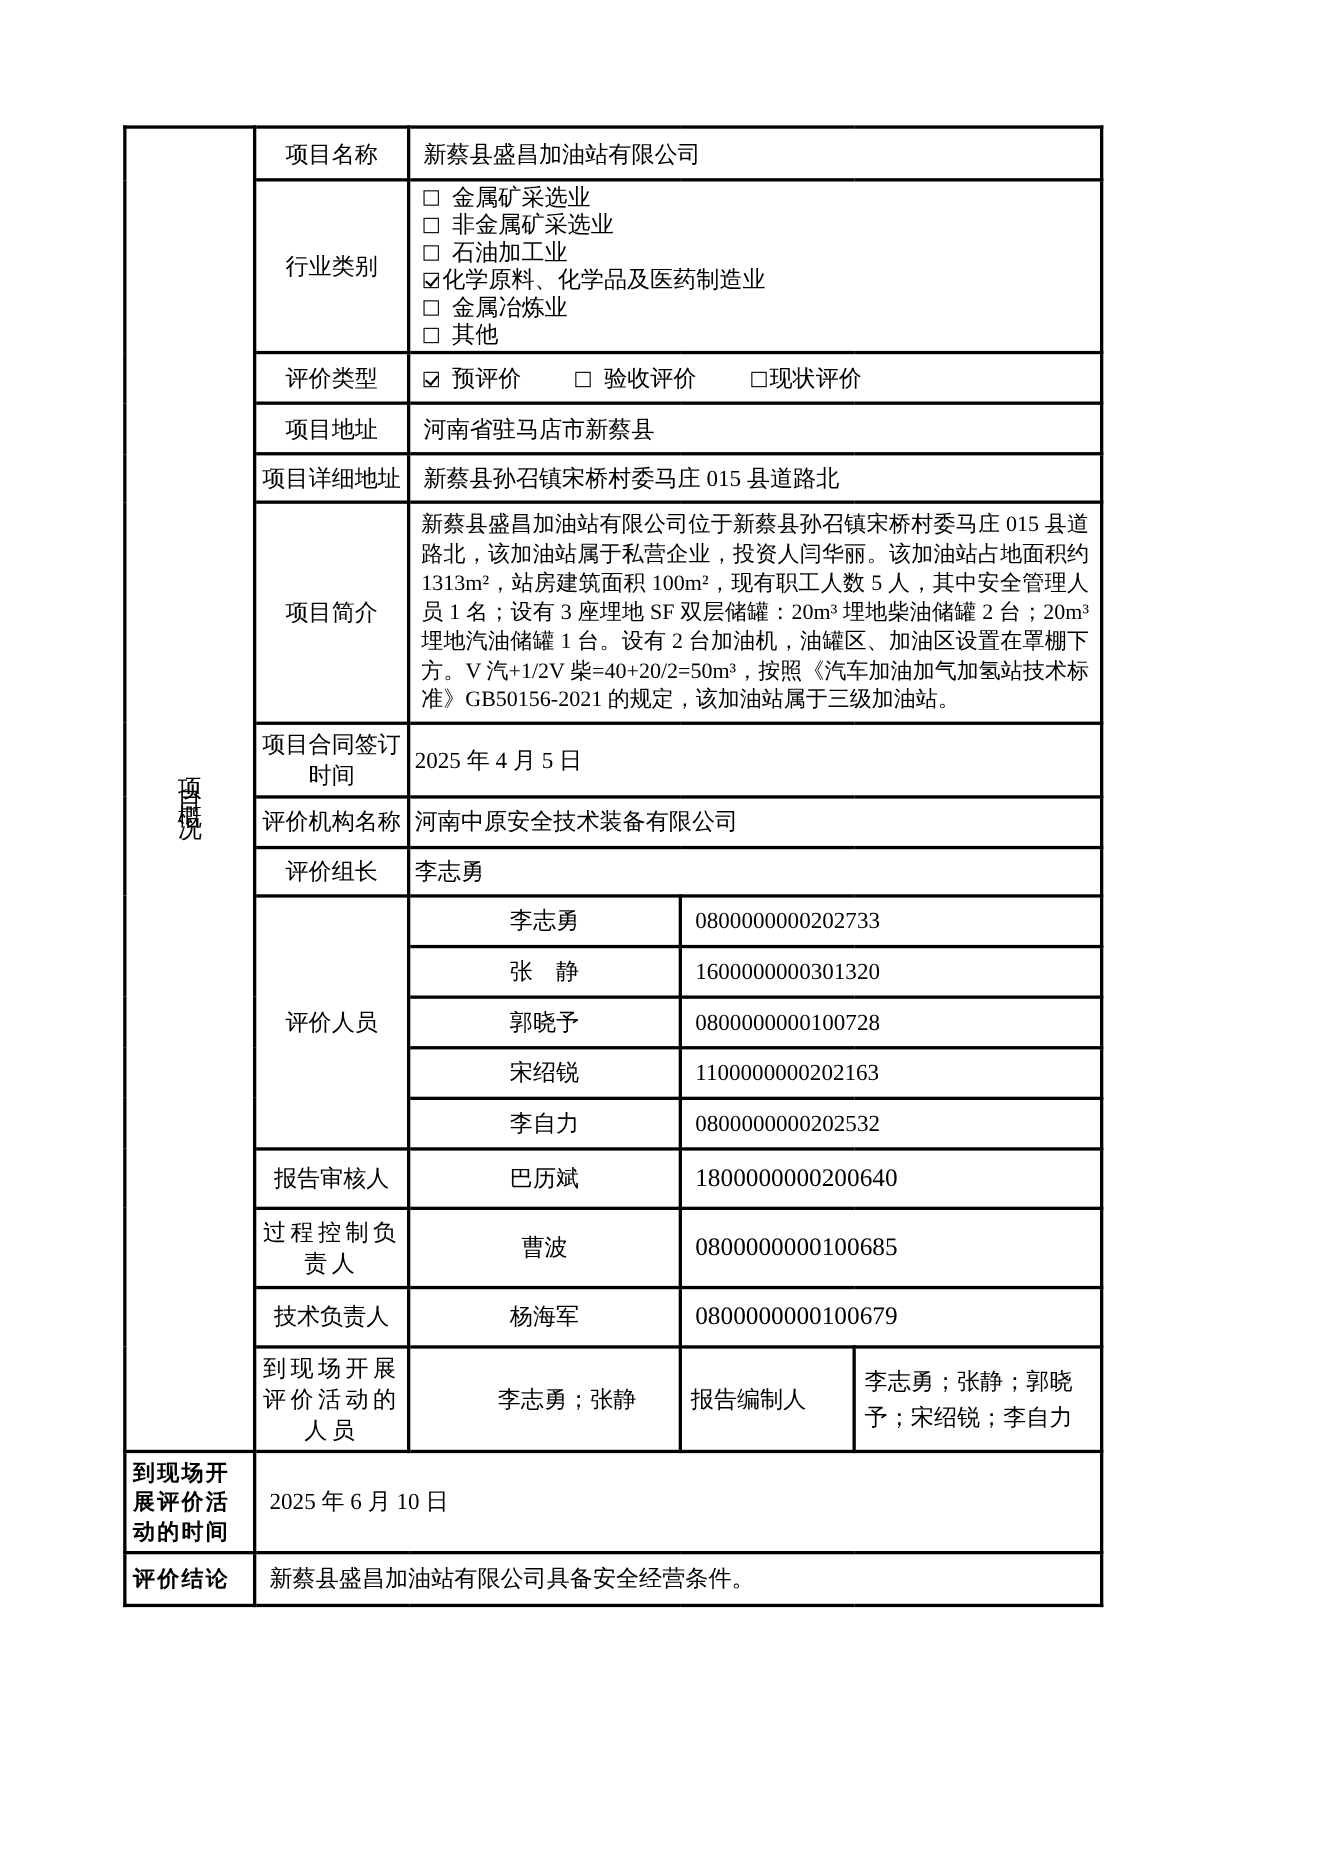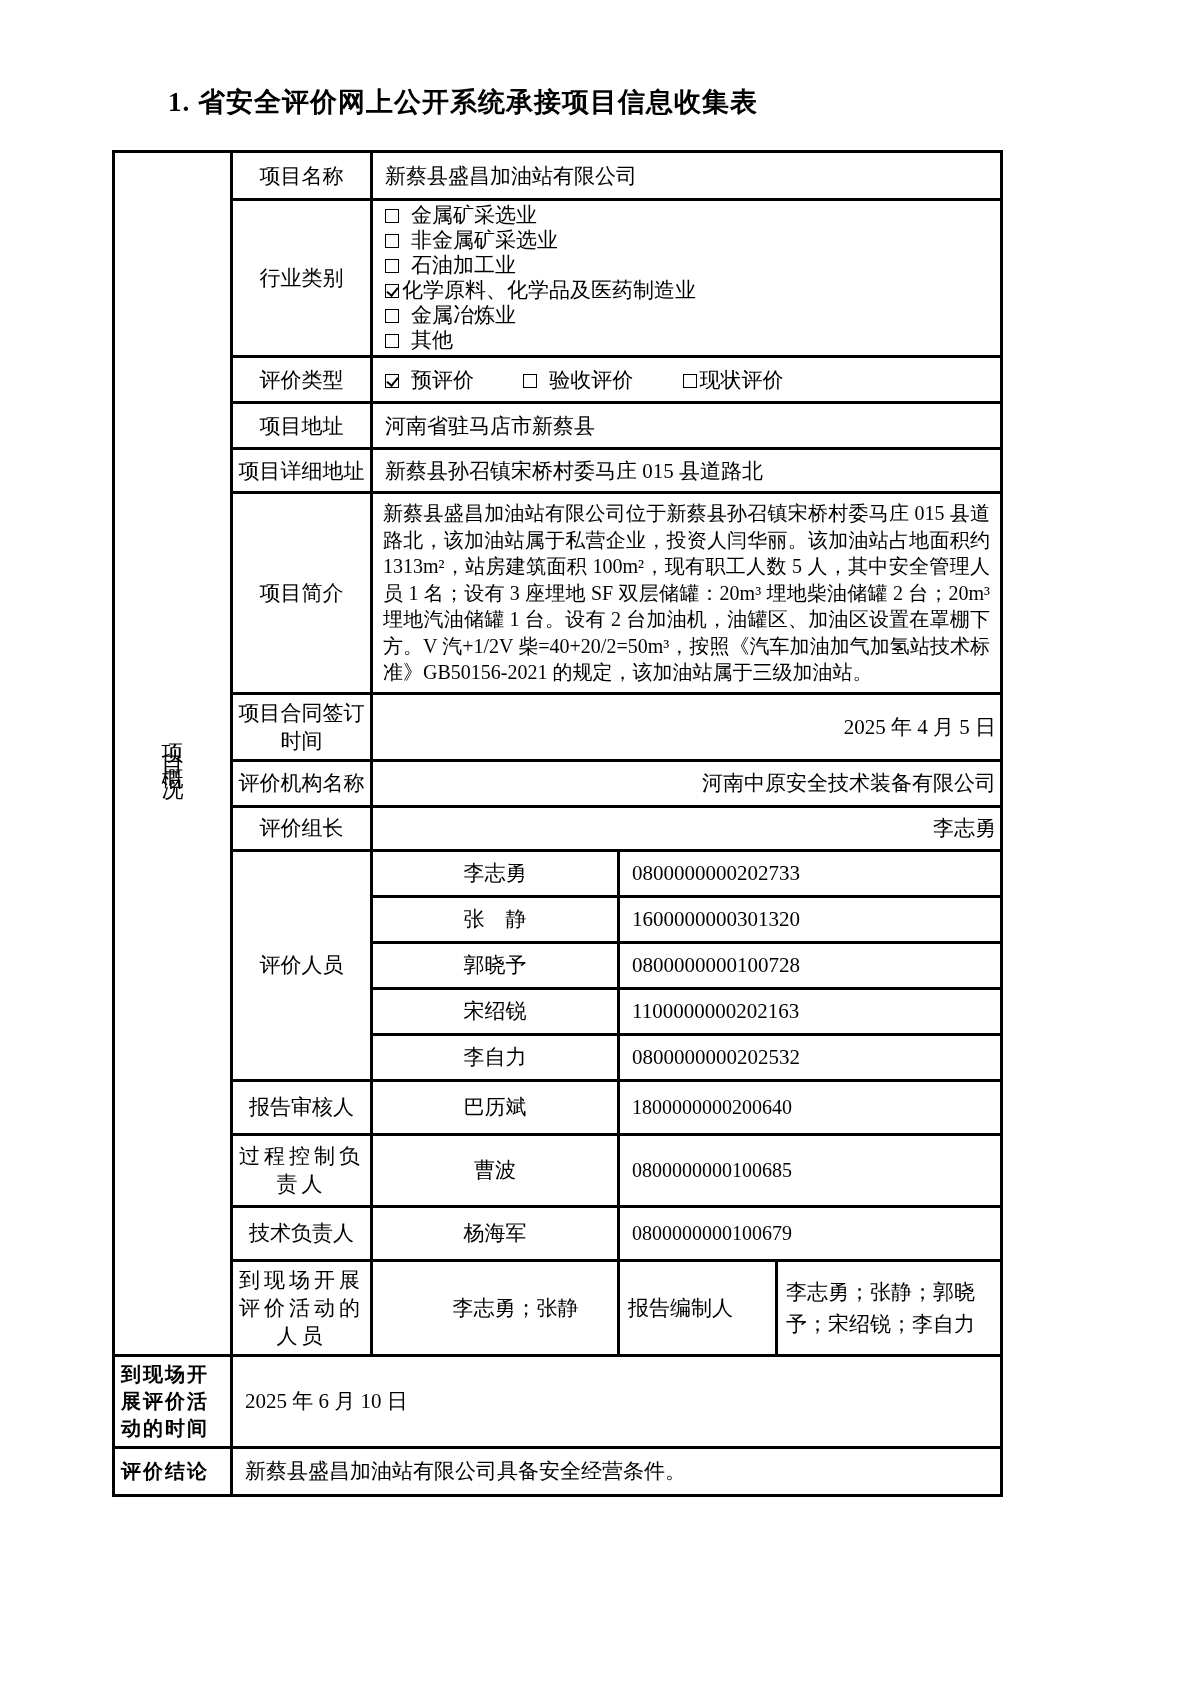--- a/index.html
+++ b/index.html
@@ -31,24 +31,24 @@
   .r-name{height:48px;} .r-industry{height:155px;} .r-etype{height:46px;}
   .r-addr{height:46px;} .r-daddr{height:44px;} .r-brief{height:185px;}
   .r-contract{height:58px;} .r-agency{height:46px;} .r-leader{height:44px;}
   .r-member{height:46px;} .r-reviewer{height:54px;} .r-process{height:72px;}
   .r-tech{height:54px;} .r-siteteam{height:88px;} .r-sitetime{height:86px;}
   .r-conclusion{height:48px;}
 
   .lbl { text-align:center; padding:4px; }
   .lbl.spaced { letter-spacing:4px; padding:4px 6px; }
   .val { text-align:left; padding:3px 8px 3px 12px; }
-  .val-center { text-align:right; padding:3px 4px; }
+  .val-center { text-align:left; padding:3px 4px; }
   .name-cell { text-align:center; padding:3px 6px; }
   .num-cell { text-align:left; padding:3px 6px 3px 12px; font-size:21px; }
-  .num-lg { font-size:20px;font-family:Liberation Serif, serif; }
+  .num-lg { font-size:23px;font-family:Liberation Serif, serif; }
 
   .outer-cell { text-align:center; }
   .vtext {
     display:inline-block;
     writing-mode:vertical-lr; text-orientation:upright;
     font-size:22px; letter-spacing:12px; font-weight:normal;
   }
 
   .outer-lbl {
     font-family:"Liberation Sans","DejaVu Sans",sans-serif;
@@ -79,21 +79,20 @@
   .compiler-lbl { text-align:left; padding:3px 4px 3px 8px; }
   .compilers { text-align:left; padding:6px 8px; line-height:32px; }
   .persons-cell { text-align:center;padding-left:41px; }
   .sitetime-val, .conclusion-val { padding-left:12px; }
 </style>
 </head>
 <body>
 
 <div class="page">
 
-  <h1 class="title">1. 省安全评价网上公开系统承接项目信息收集表</h1>
 
   <table class="form-table">
     <colgroup>
       <col class="c-outer">
         <col class="c-label">
         <col class="c-name">
         <col class="c-mid">
         <col class="c-last">
     </colgroup>
     <tbody>

